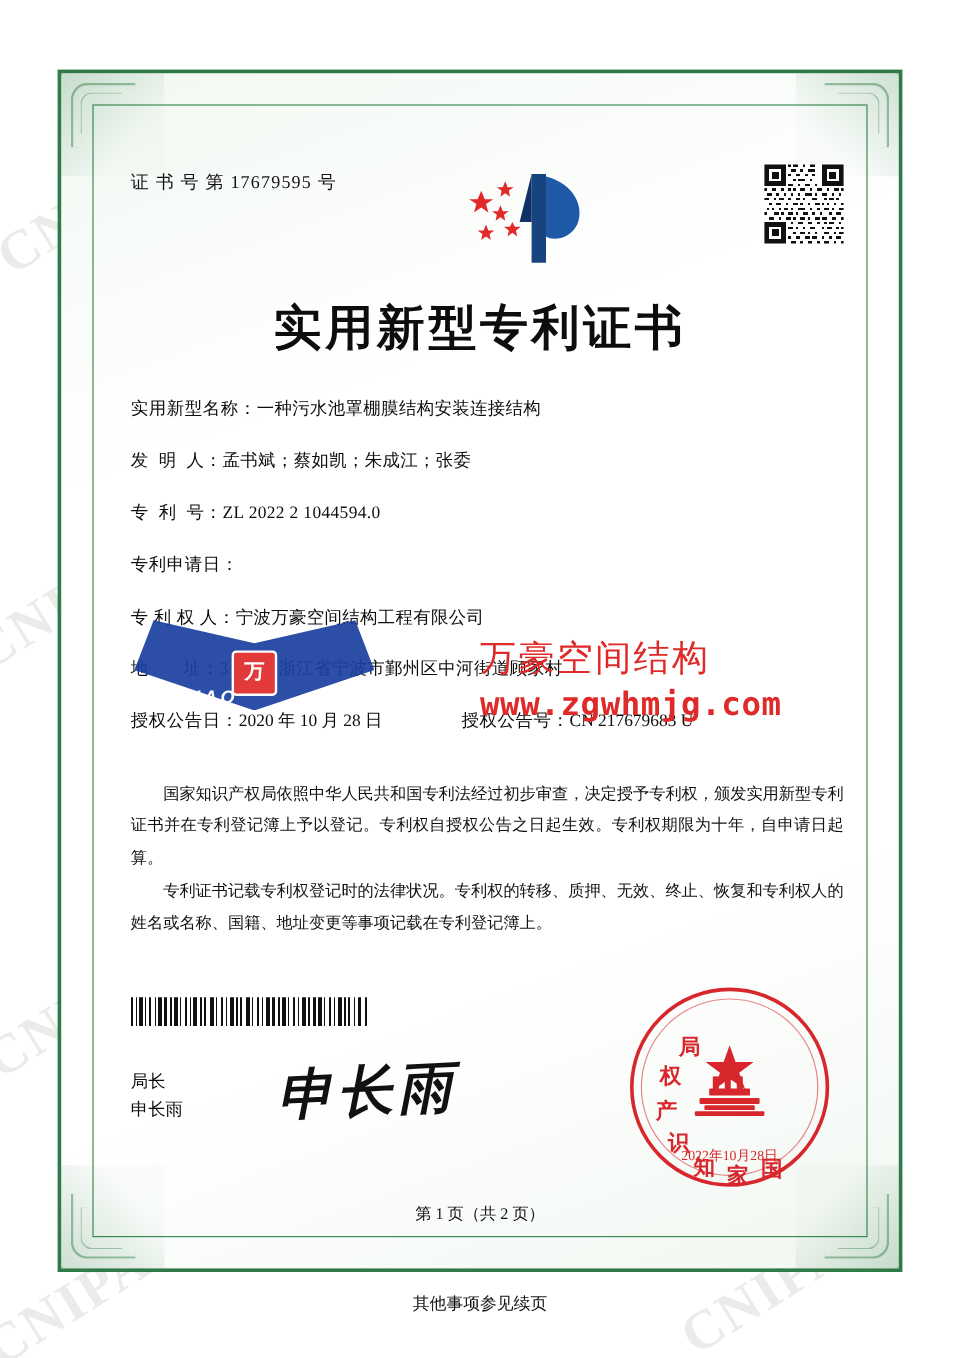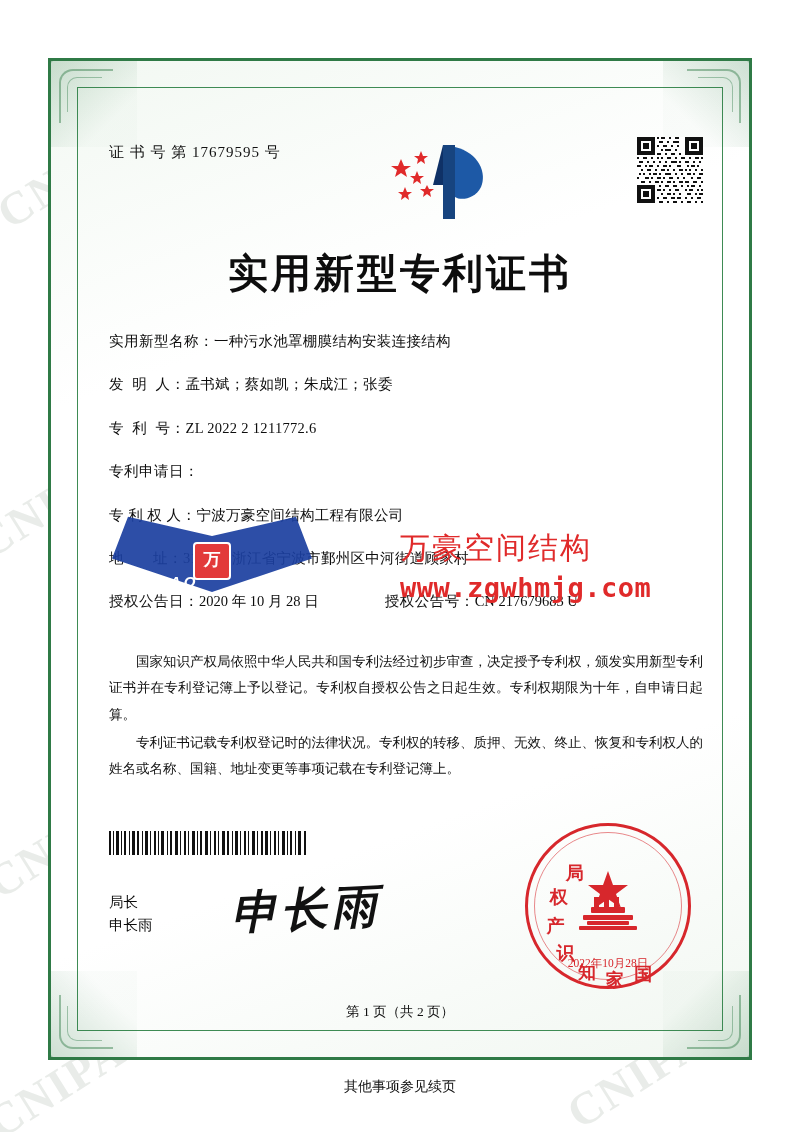--- a/index.html
+++ b/index.html
@@ -540,21 +540,21 @@
         <div class="field-row">
           <span class="f-label">实用新型名称：</span>
           <span class="f-value">一种污水池罩棚膜结构安装连接结构</span>
         </div>
         <div class="field-row">
           <span class="f-label">发  明  人：</span>
           <span class="f-value">孟书斌；蔡如凯；朱成江；张委</span>
         </div>
         <div class="field-row">
           <span class="f-label">专  利  号：</span>
-          <span class="f-value">ZL 2022 2 1211772.6</span>
+          <span class="f-value">ZL 2022 2 1044594.0</span>
         </div>
         <div class="field-row">
           <span class="f-label">专利申请日：</span>
         </div>
         <div class="field-row">
           <span class="f-label">专 利 权 人：</span>
           <span class="f-value">宁波万豪空间结构工程有限公司</span>
         </div>
         <div class="field-row">
           <span class="f-label">地       址：</span>

